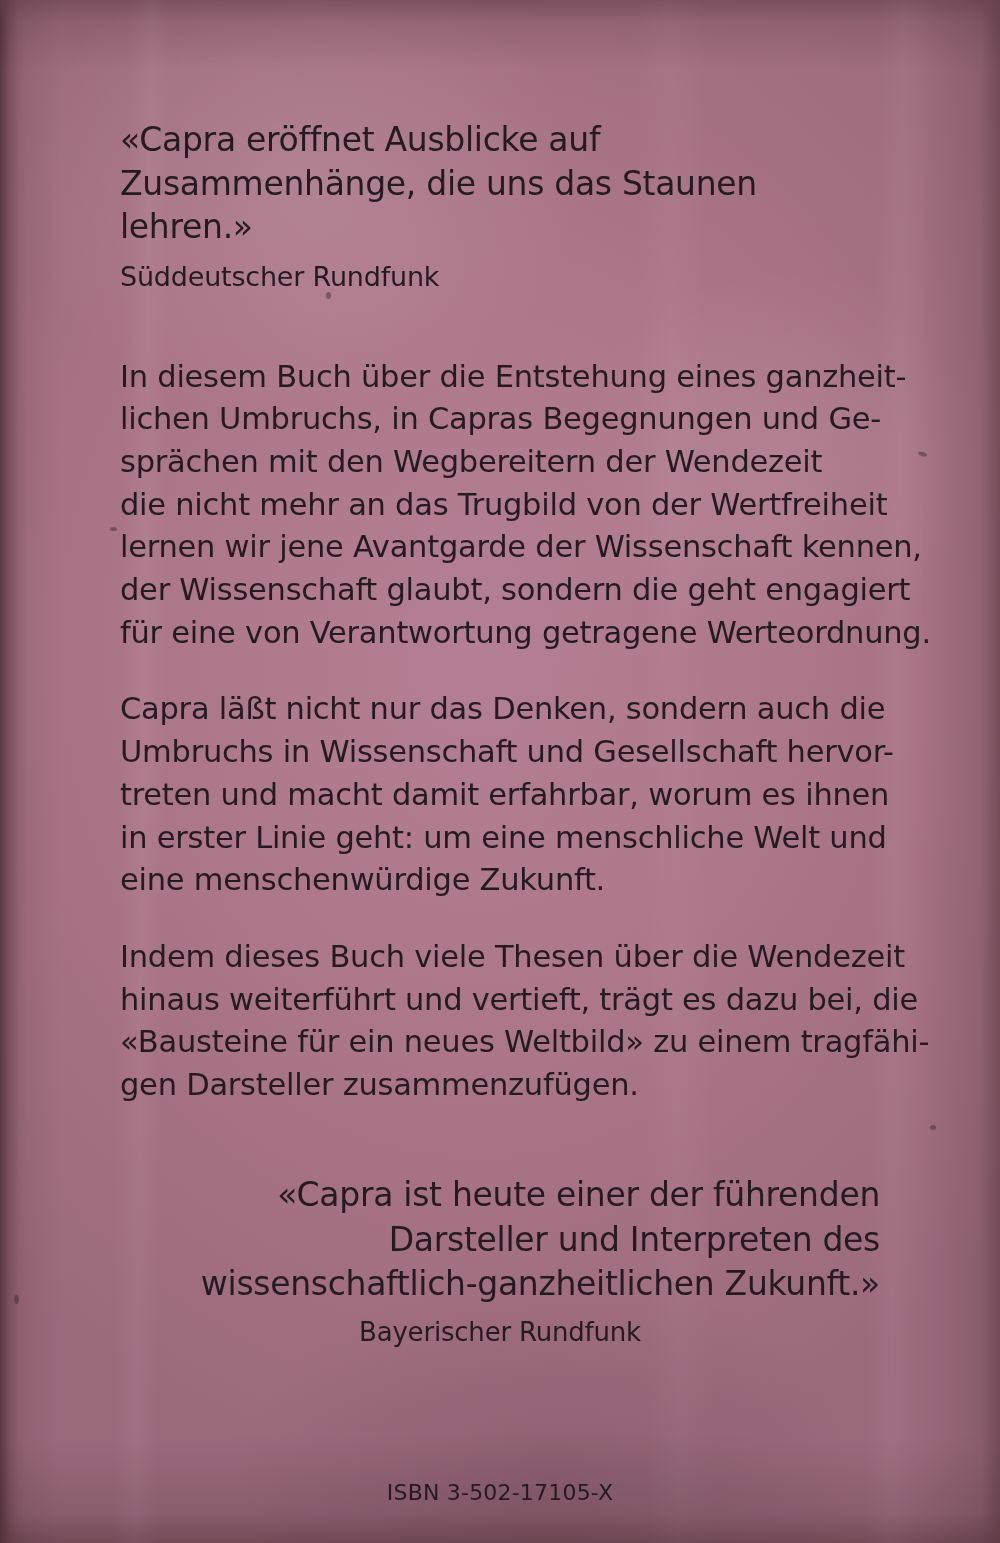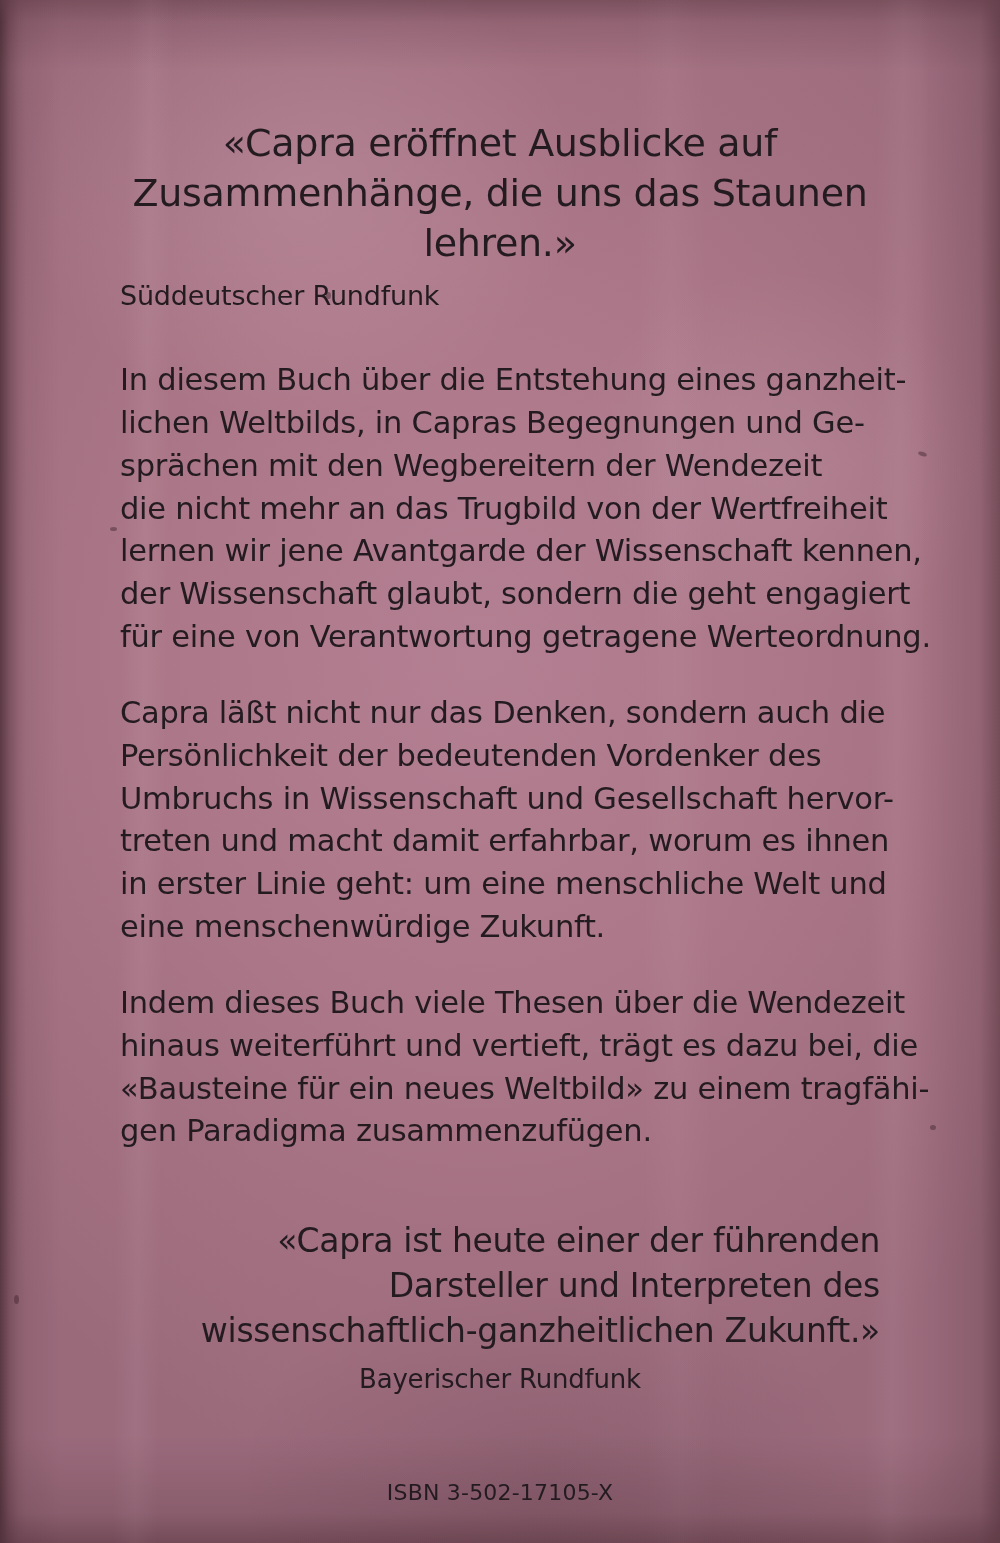--- a/index.html
+++ b/index.html
@@ -66,34 +66,33 @@
   }
 
   .content {
     position: relative;
     z-index: 3;
     padding: 0 120px;
   }
 
   .quote-top {
     margin-top: 118px;
-    text-align: center;
-    font-size: 38px;
+    font-size: 33px;
     line-height: 1.32;
     letter-spacing: -0.3px;
   }
   .quote-top .line { display: block; }
   .source {
     font-size: 27px;
     margin-top: 12px;
     letter-spacing: -0.2px;
   }
 
   .body-block {
-    margin-top: 48px;
+    margin-top: 64px;
     font-size: 30.5px;
     line-height: 1.40;
     letter-spacing: -0.25px;
     text-align: left;
   }
   .body-block .line { display: block; white-space: pre; }
   .body-block + .body-block { margin-top: 34px; }
   .body-block b { font-weight: 400; }
 
   .quote-bottom {
@@ -146,42 +145,41 @@
   <div class="content">
 
     <div class="quote-top">
       <span class="line">«Capra eröffnet Ausblicke auf</span>
       <span class="line">Zusammenhänge, die uns das Staunen lehren.»</span>
     </div>
     <div class="source">Süddeutscher Rundfunk</div>
 
     <div class="body-block">
       <span class="line">In diesem Buch über die Entstehung eines ganzheit-</span>
-      <span class="line">lichen Weltbilds, in Capras Begegnungen und Ge-</span>
+      <span class="line">lichen Umbruchs, in Capras Begegnungen und Ge-</span>
       <span class="line">sprächen mit den Wegbereitern der Wendezeit</span>
       <span class="line">die nicht mehr an das Trugbild von der Wertfreiheit</span>
       <span class="line">lernen wir jene Avantgarde der Wissenschaft kennen,</span>
       <span class="line">der Wissenschaft glaubt, sondern die geht engagiert</span>
       <span class="line">für eine von Verantwortung getragene Werteordnung.</span>
     </div>
 
     <div class="body-block">
       <span class="line">Capra läßt nicht nur das Denken, sondern auch die</span>
-      <span class="line">Persönlichkeit der bedeutenden Vordenker des</span>
       <span class="line">Umbruchs in Wissenschaft und Gesellschaft hervor-</span>
       <span class="line">treten und macht damit erfahrbar, worum es ihnen</span>
       <span class="line">in erster Linie geht: um eine menschliche Welt und</span>
       <span class="line">eine menschenwürdige Zukunft.</span>
     </div>
 
     <div class="body-block">
       <span class="line"><span>Indem dieses Buch viele Thesen über die </span><b>Wendezeit</b></span>
       <span class="line">hinaus weiterführt und vertieft, trägt es dazu bei, die</span>
       <span class="line">«Bausteine für ein neues Weltbild» zu einem tragfähi-</span>
-      <span class="line">gen Paradigma zusammenzufügen.</span>
+      <span class="line">gen Darsteller zusammenzufügen.</span>
     </div>
 
     <div class="quote-bottom">
       <span class="line">«Capra ist heute einer der führenden</span>
       <span class="line">Darsteller und Interpreten des</span>
       <span class="line">wissenschaftlich-ganzheitlichen Zukunft.»</span>
     </div>
     <div class="source-bottom">Bayerischer Rundfunk</div>
 
   </div>

